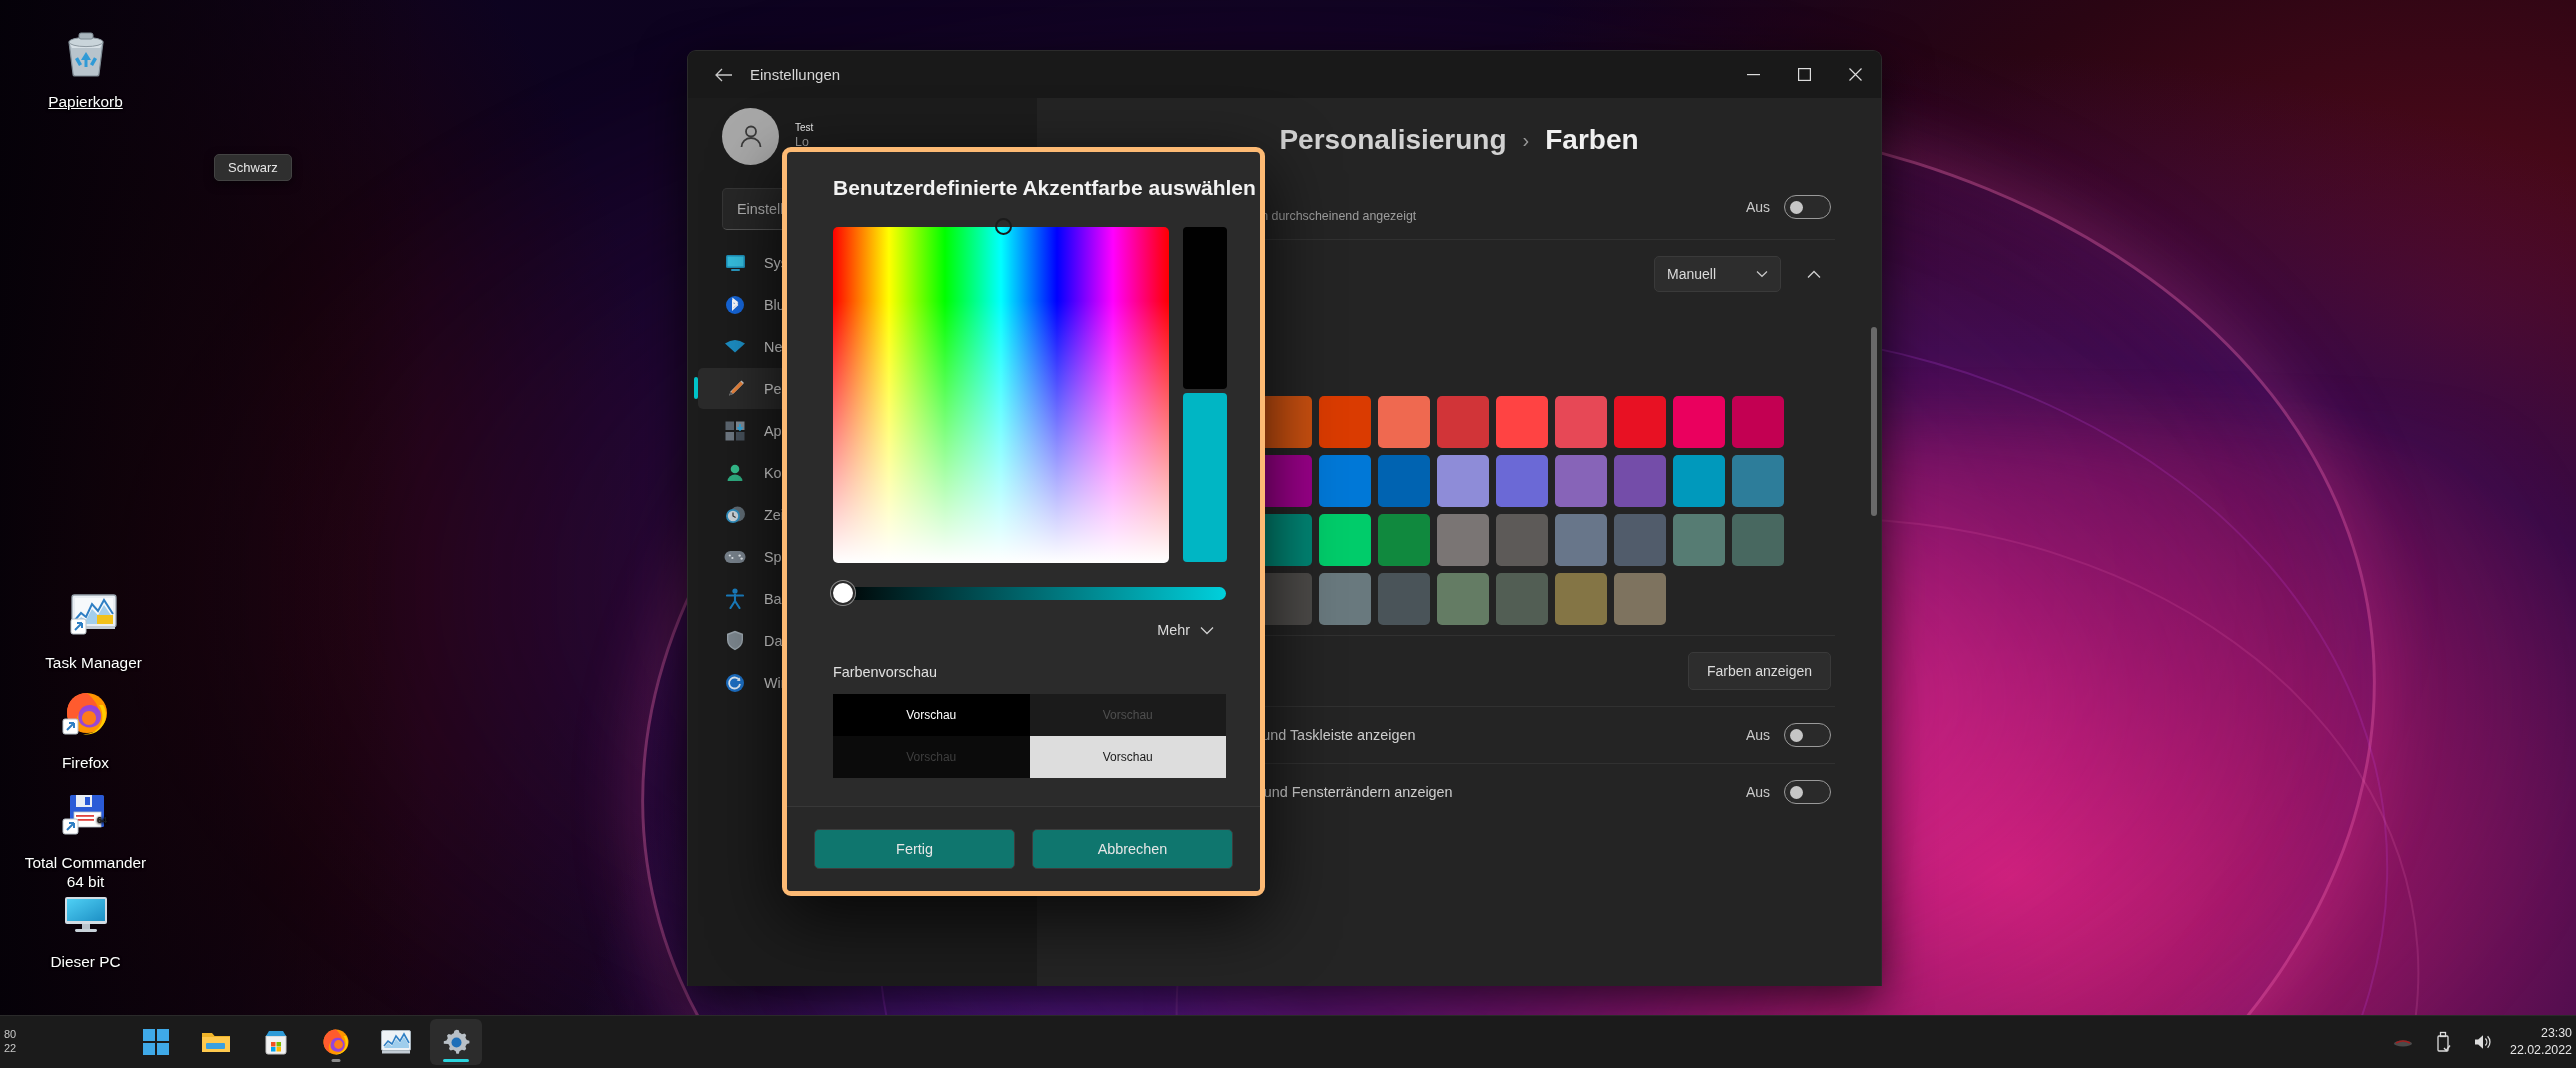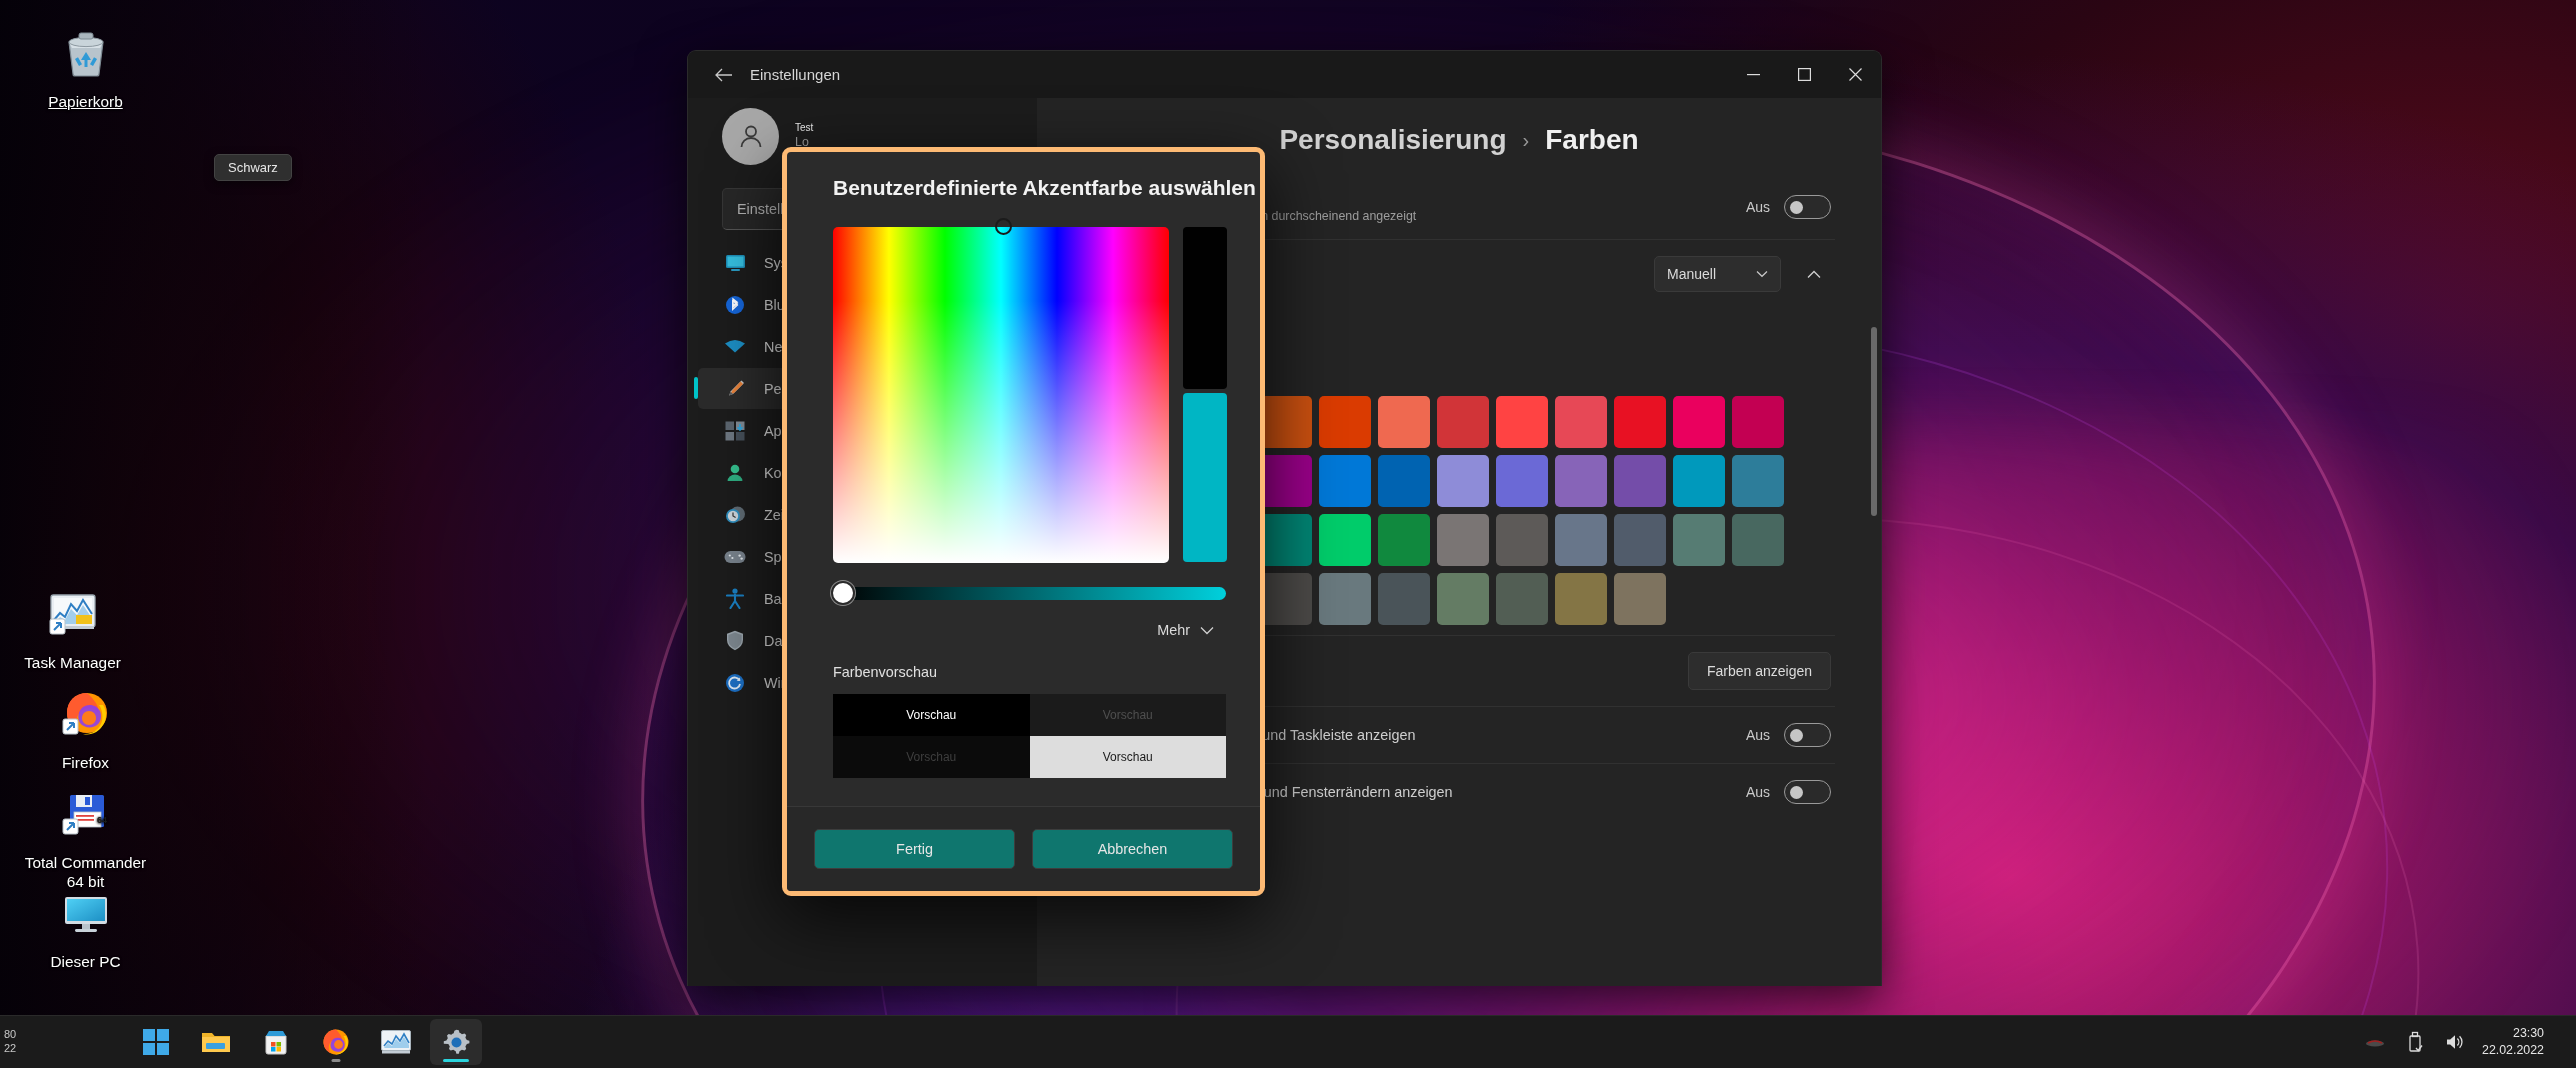--- a/index.html
+++ b/index.html
@@ -302,21 +302,21 @@
   }
   .tbi.active{ background:#2c2c2c; }
   .tbi .ind{
     position:absolute; bottom:3px; left:50%; transform:translateX(-50%);
     width:26px; height:3px; border-radius:2px; background:#2ad4dd;
   }
   .tbi .ind-min{
     position:absolute; bottom:3px; left:50%; transform:translateX(-50%);
     width:9px; height:3px; border-radius:2px; background:#8a8a8a;
   }
-  .tb-right{ margin-left:auto; display:flex; align-items:center; gap:14px; padding-right:32px; }
+  .tb-right{ margin-left:auto; display:flex; align-items:center; gap:14px; padding-right:4px; }
   .tray-icon{ width:26px; height:26px; display:flex; align-items:center; justify-content:center; color:#d6d6d6; cursor:pointer; }
   .tb-clock{ color:#e6e6e6; font-size:12.4px; text-align:right; line-height:1.35; cursor:pointer; }
 </style>
 </head>
 <body>
 
 <div id="desktop">
   <div class="wp-base"></div>
   <div class="wp-swoosh"></div>
   <div class="wp-arc arc1"></div>
@@ -334,21 +334,21 @@
         <ellipse cx="27" cy="16" rx="17" ry="4.6" fill="#c9d4da" stroke="#8d99a1" stroke-width="1"></ellipse>
         <rect x="20" y="7" width="14" height="6" rx="2" fill="#aab6be" stroke="#7d8a93" stroke-width="1"></rect>
         <path d="M27 26 l5 8 h-3.5 v7 h-3 v-7 H22 Z" fill="#2f9ad6" transform="rotate(0 27 33)"></path>
         <path d="M20 40 l-4-7 l3-1.7 l4 7 Z" fill="#2f9ad6"></path>
         <path d="M34 40 l4-7 l-3-1.7 l-4 7 Z" fill="#2f9ad6"></path>
       </svg>
     </span>
     <span>Papierkorb</span>
   </div>
 
-  <div class="dicon" style="left:7px;top:587px;">
+  <div class="dicon" style="left:28px;top:587px;">
     <span class="glyph">
       <svg width="54" height="54" viewBox="0 0 54 54">
         <rect x="5" y="8" width="44" height="32" rx="2.5" fill="#e9eef3" stroke="#9aa7b0" stroke-width="1.3"></rect>
         <rect x="8" y="11" width="38" height="26" fill="#f6f9fb"></rect>
         <polyline points="8,33 14,26 19,30 25,17 31,24 37,13 46,27" fill="none" stroke="#2f7fc4" stroke-width="2"></polyline>
         <path d="M8 37 L14 30 L19 33 L25 22 L31 28 L37 18 L46 31 L46 37 Z" fill="#8fc3e8" opacity="0.8"></path>
         <rect x="30" y="28" width="16" height="9" fill="#f2c11a"></rect>
         <rect x="6" y="39" width="42" height="3" fill="#c3ccd4"></rect>
         <g>
             <rect x="4" y="32" width="15" height="15" rx="2" fill="#ffffff" stroke="#b9c3ca"></rect>

